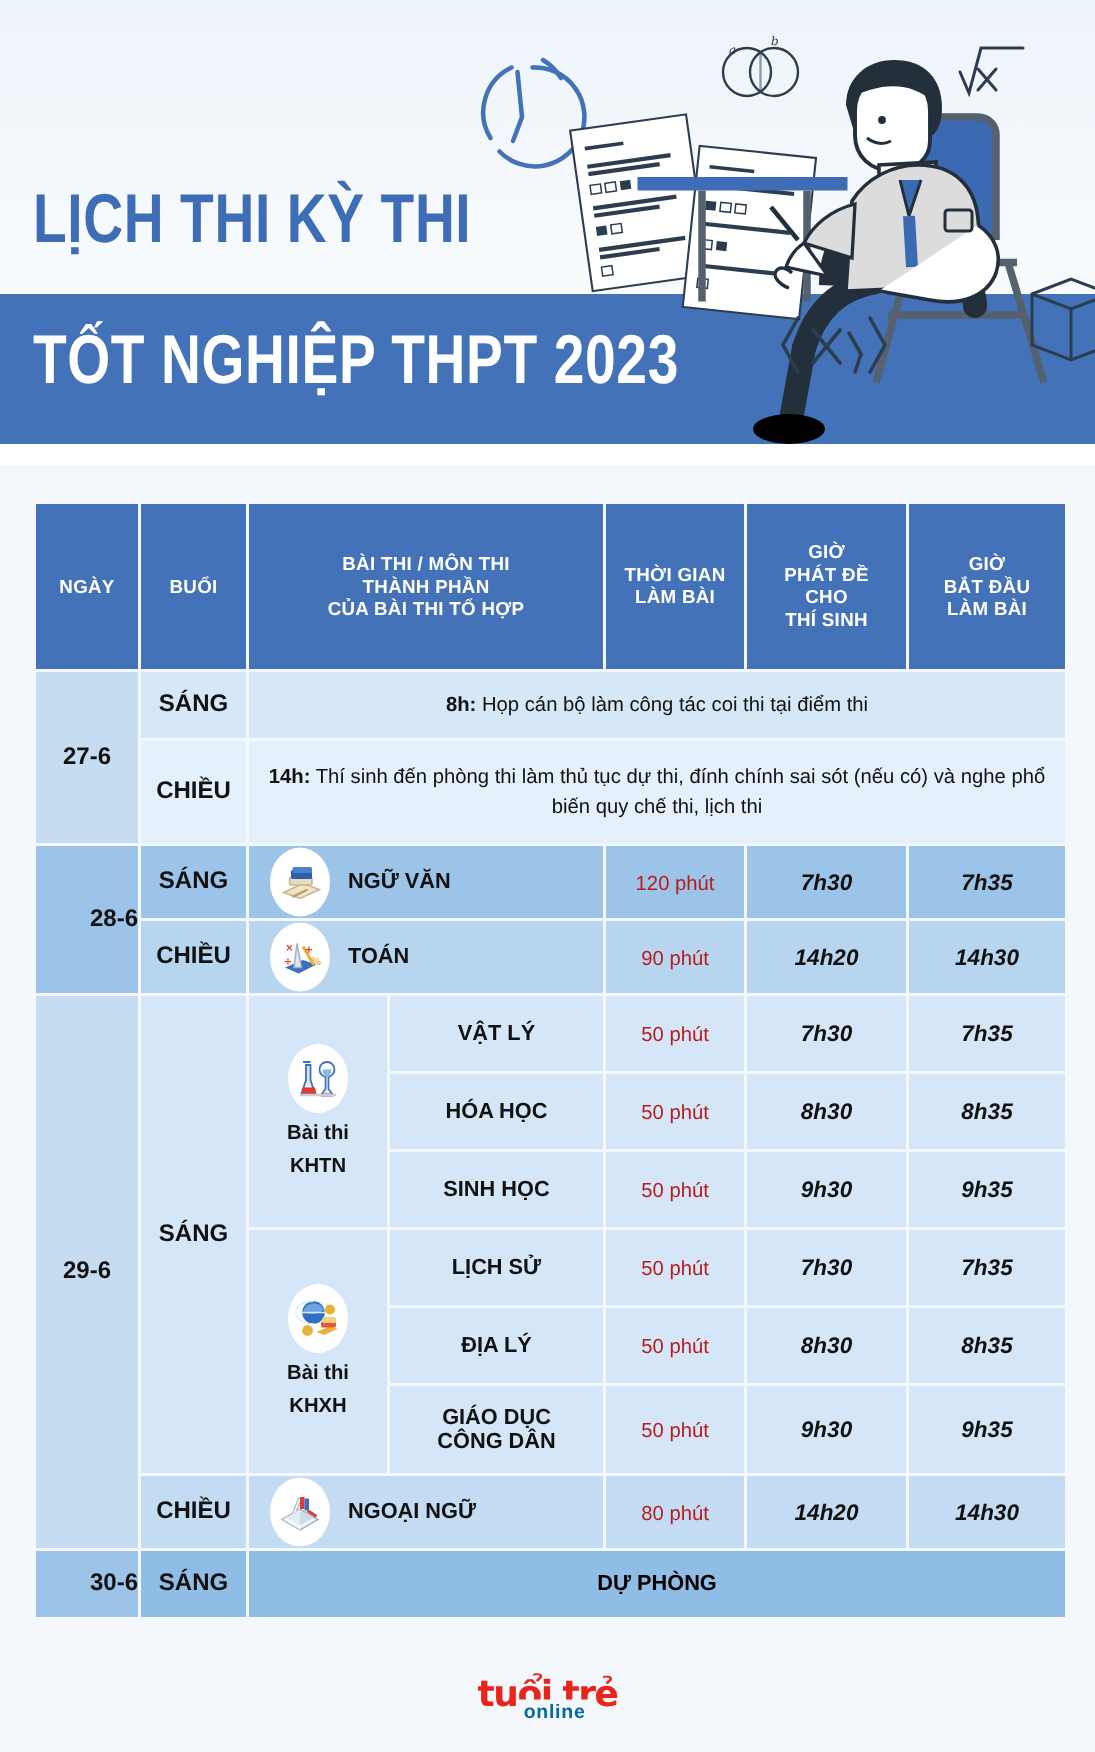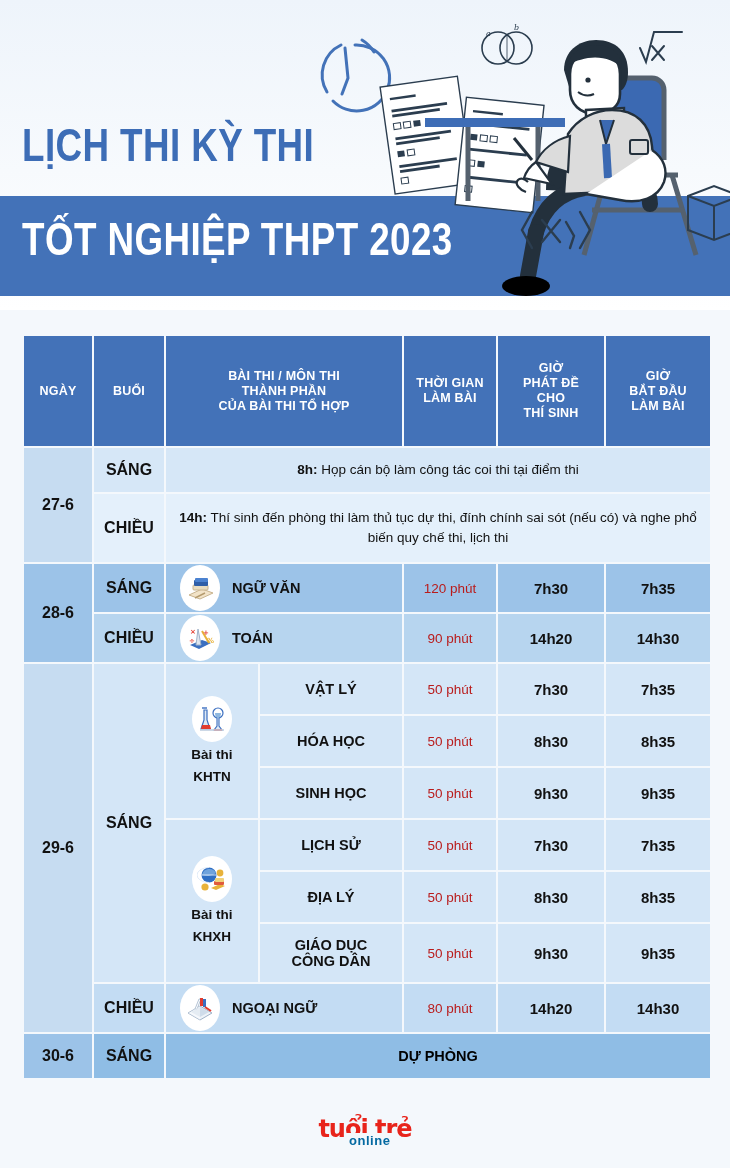--- a/index.html
+++ b/index.html
@@ -27,27 +27,27 @@
   .table-wrap{position:absolute;left:22px;top:334px;width:686px;}
   table.sched{border-collapse:separate;border-spacing:2px;width:686px;table-layout:fixed;}
   table.sched td,table.sched th{padding:0;vertical-align:middle;text-align:center;}
 
   th.hdr{background:#4372b8;color:#fff;font-size:12.5px;font-weight:700;
          line-height:15px;letter-spacing:.2px;height:110px;
          transform:none;}
   th.hdr span.ln{display:block;}
 
   td.day{background:#c6dcf1;font-size:16px;font-weight:700;color:#111;}
-  td.day.dark{background:#9cc3e8;}
+  td.day.dark{background:#9cc3e8;text-align:right;}
   td.sess{font-size:16px;font-weight:700;color:#111;}
   td.note{text-align:left;padding:6px 12px;font-size:13.5px;color:#111;line-height:20px;}
   td.note b{font-weight:700;}
   td.subj{font-size:14.5px;font-weight:700;color:#111;}
   td.dur{font-size:13.5px;color:#b91c1c;}
-  td.time{font-size:15px;font-weight:700;color:#111;}
+  td.time{font-size:15px;font-weight:700;color:#111;font-style:italic;}
   td.group{font-size:14px;font-weight:700;color:#111;line-height:19px;}
 
   .tone-a{background:#d6e7f7;}  
   .tone-b{background:#e4f0fb;}  
   .tone-c{background:#9cc3e8;}  
   .tone-d{background:#b7d5ef;}  
   .tone-e{background:#d4e6f7;}  
   .tone-f{background:#c3dcf3;}  
   .tone-g{background:#8fbde5;}  
 

